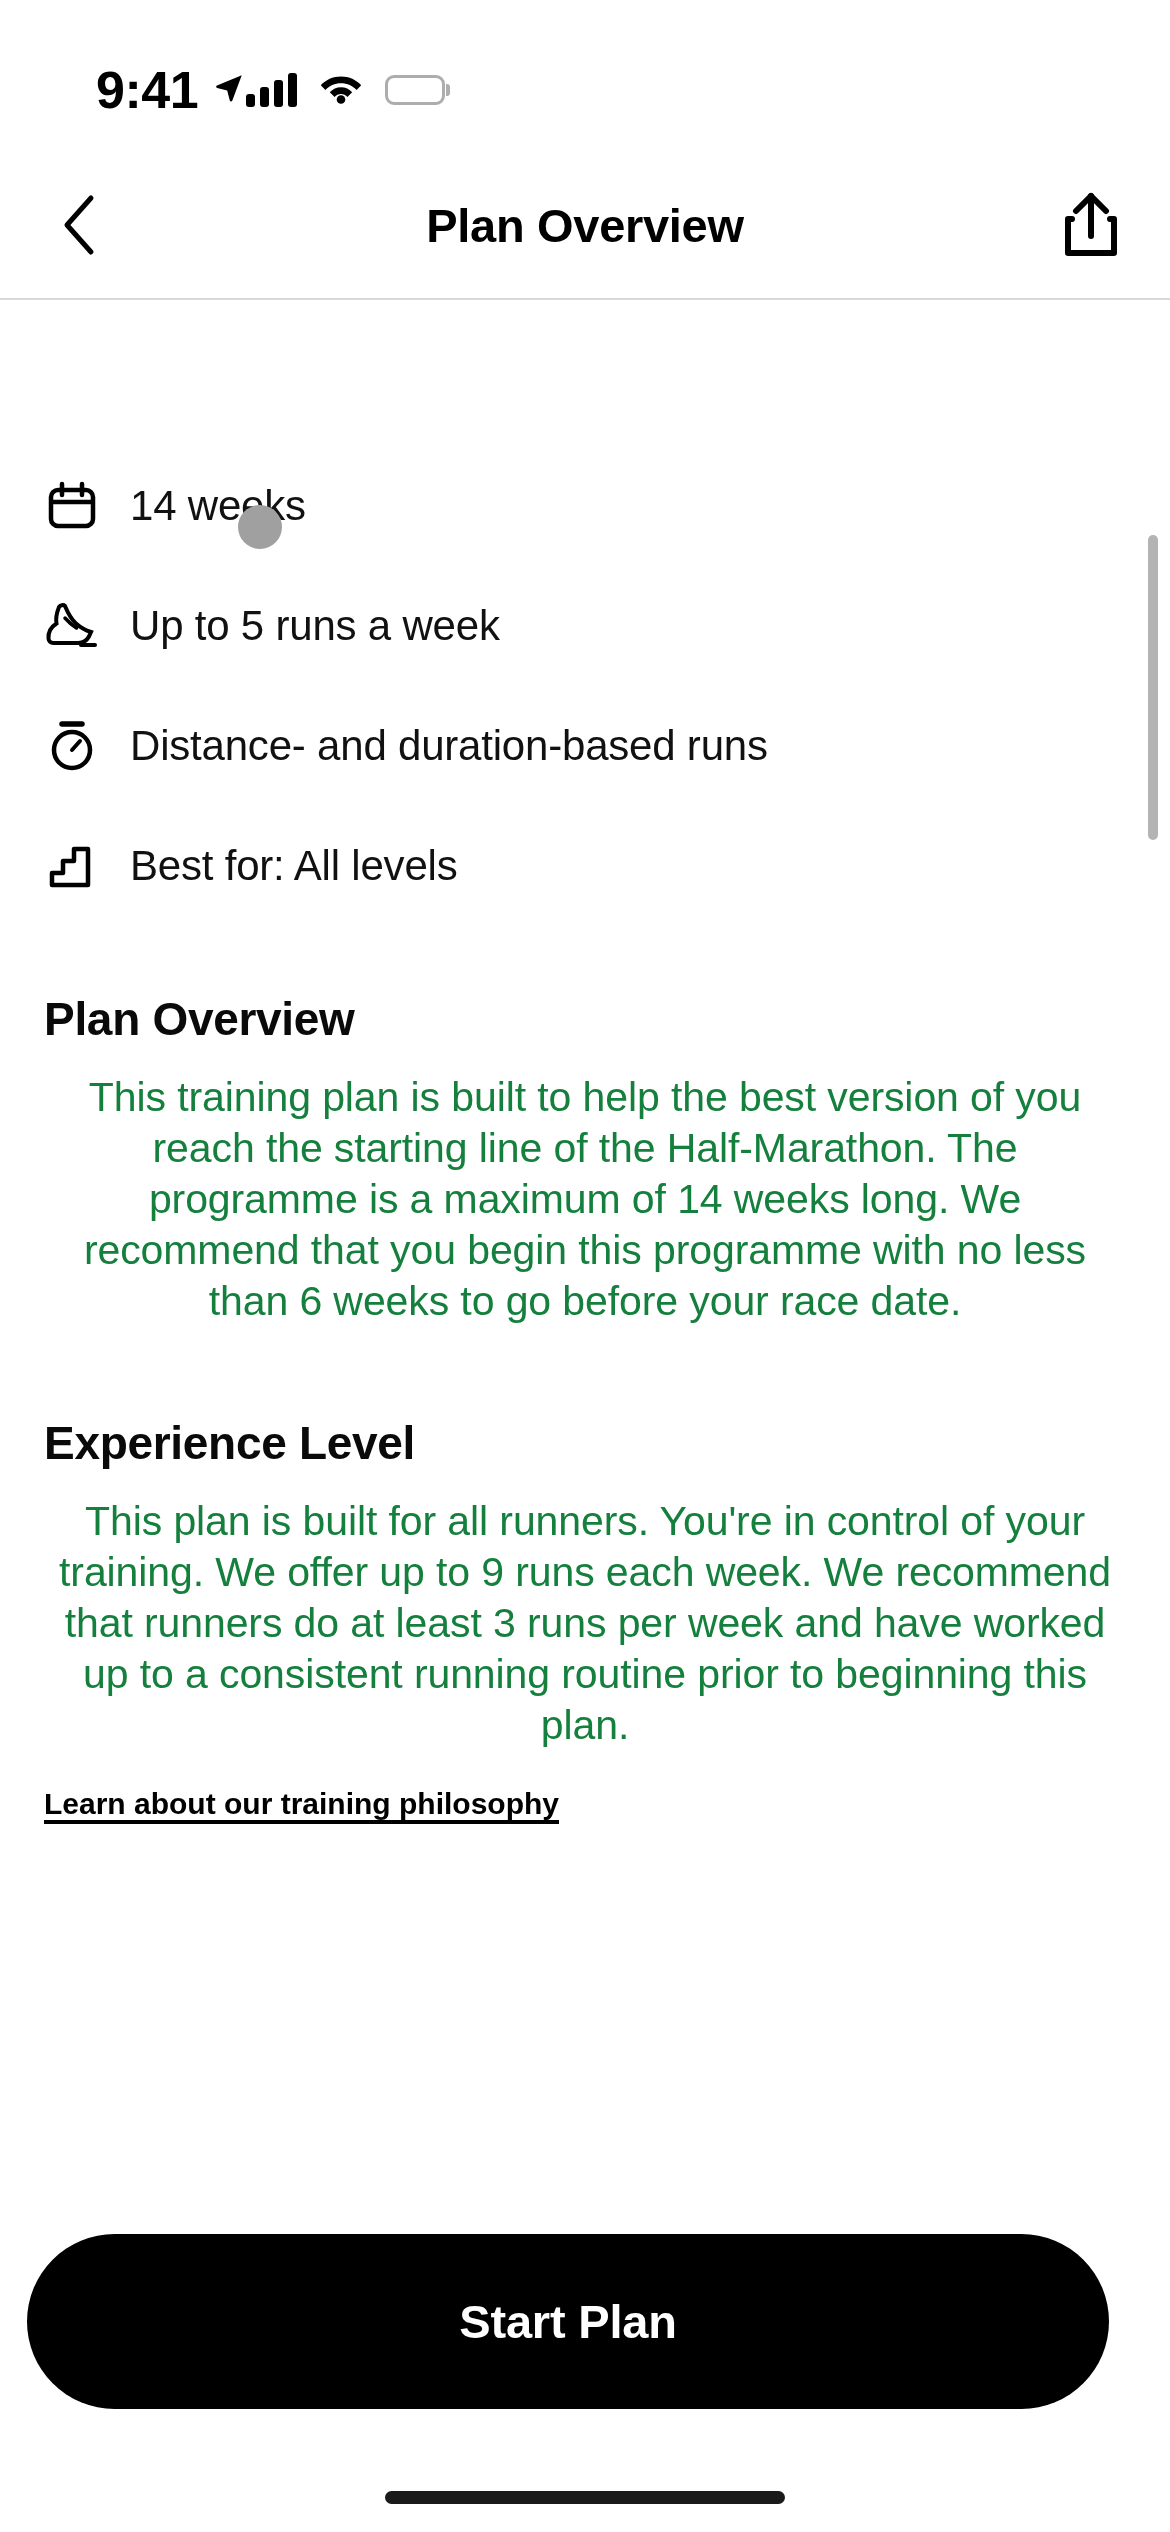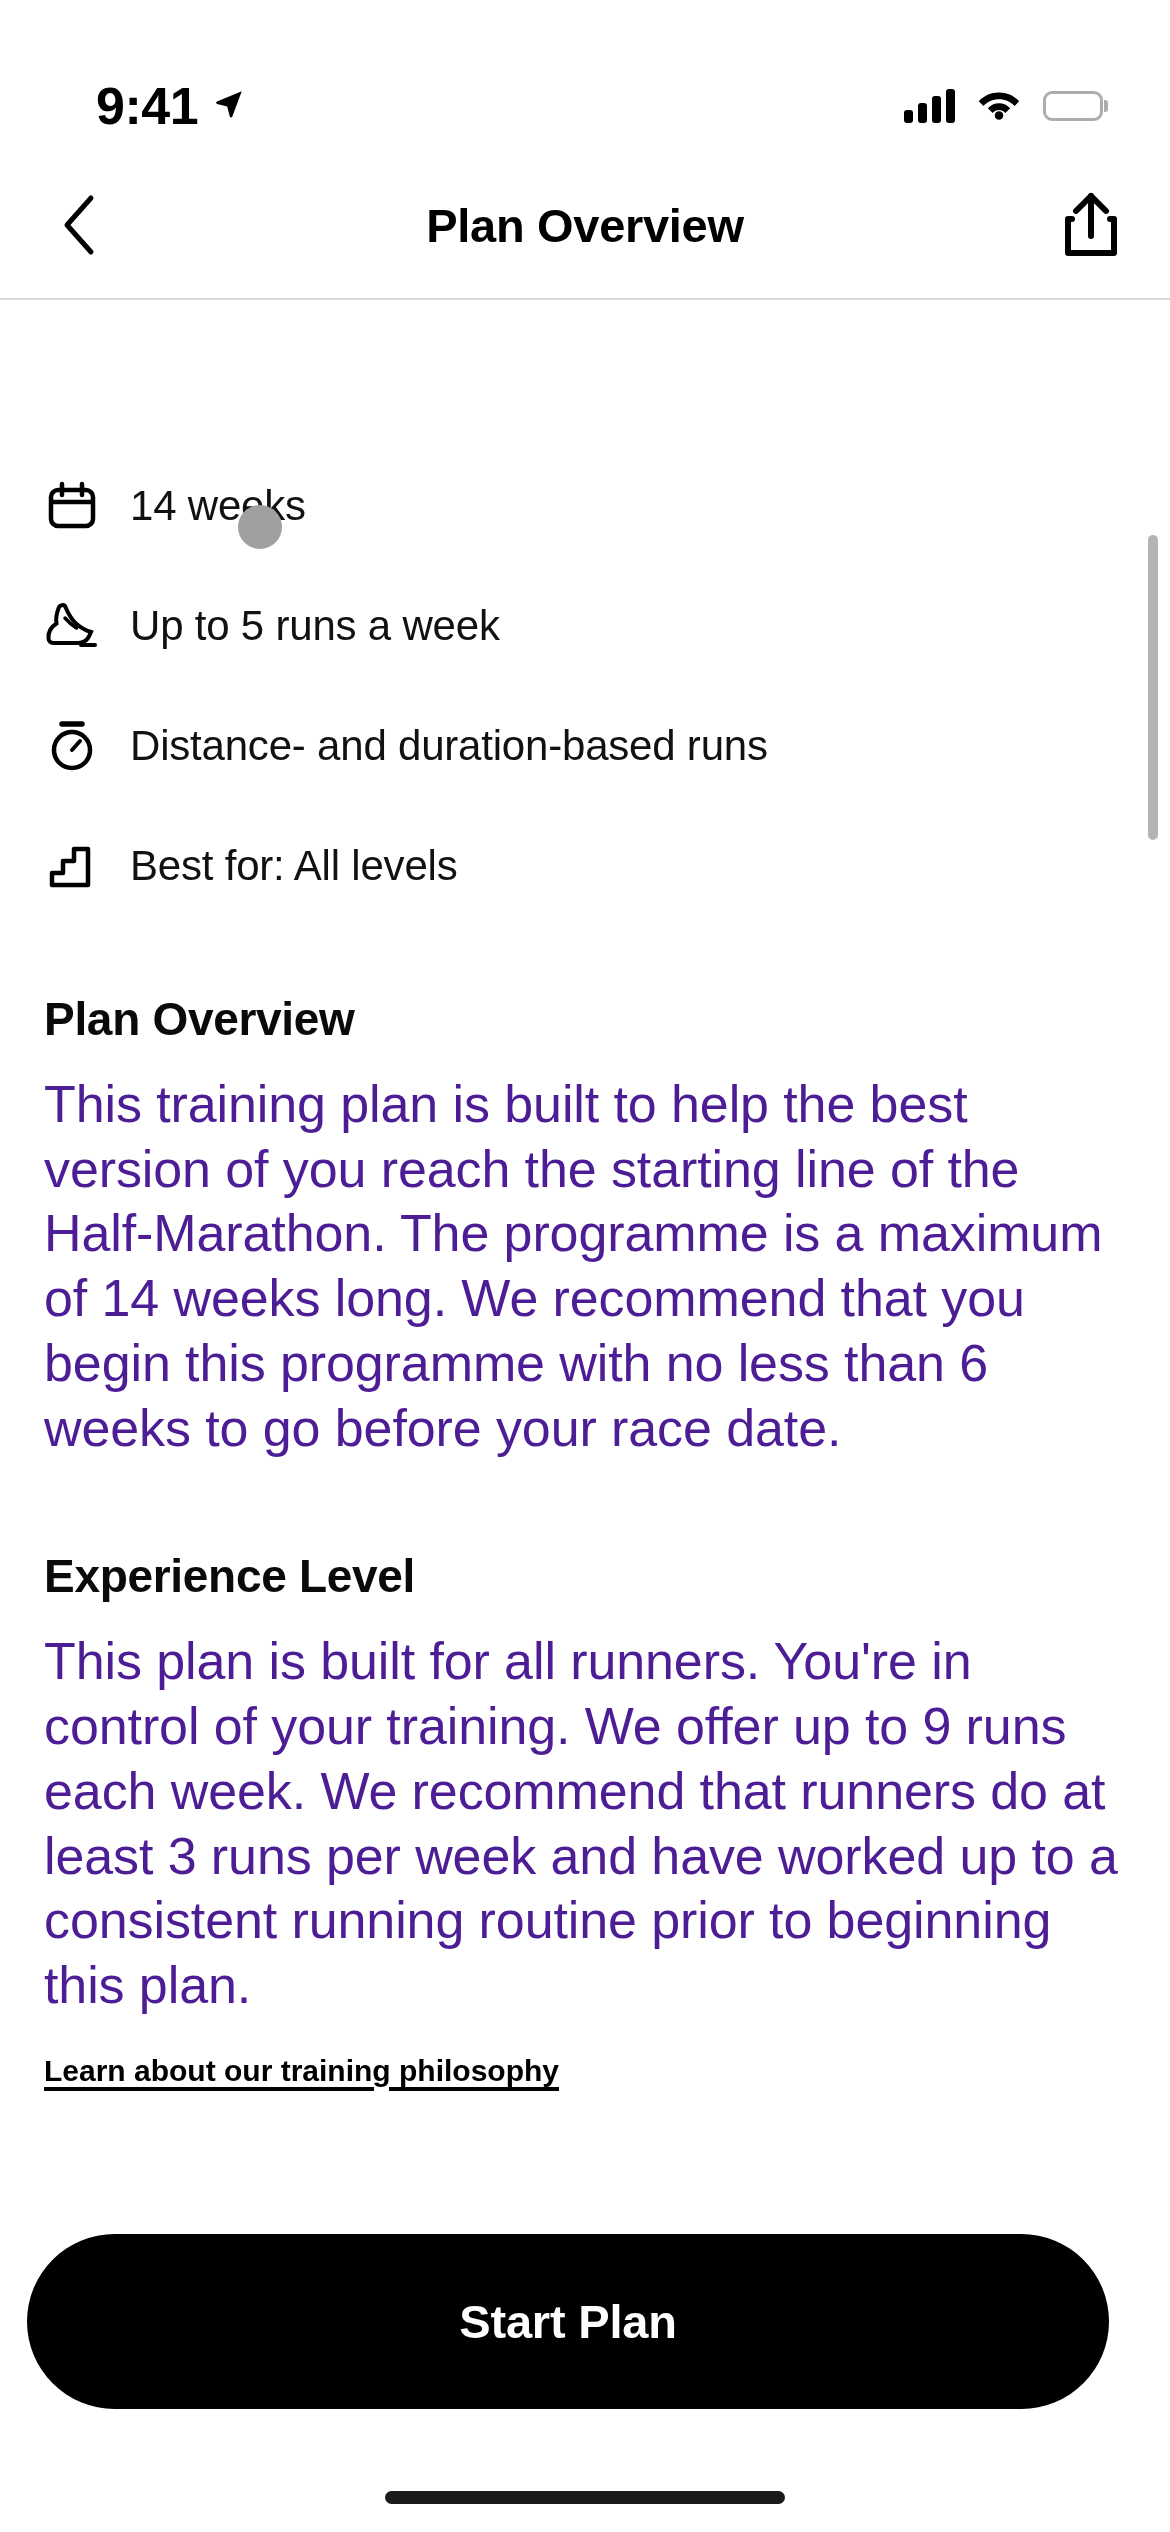--- a/index.html
+++ b/index.html
@@ -16,26 +16,25 @@
     position: relative;
     width: 1170px;
     height: 2532px;
     background: #ffffff;
     overflow: hidden;
   }
 
   
   .status-bar {
     position: absolute;
-    top: 16px; left: 0;
+    top: 0; left: 0;
     width: 1170px;
     height: 152px;
     display: flex;
     align-items: center;
-    justify-content: space-between;
     padding: 28px 67px 0 96px;
   }
   .status-left {
     display: flex;
     align-items: center;
     gap: 14px;
   }
   .status-time {
     font-size: 52px;
     font-weight: 700;
@@ -171,24 +170,25 @@
     margin-top: 66px;
   }
   .section-heading {
     font-size: 46px;
     font-weight: 700;
     color: #0a0a0a;
     letter-spacing: -0.3px;
     margin-bottom: 26px;
   }
   .section-body {
-    font-size: 52px;
+    font-size: 41px;
     line-height: 1.245;
-    color: #4c1d95;
+    color: #15803d;
     letter-spacing: -0.1px;
+    text-align: center;
   }
   .section + .section {
     margin-top: 89px;
   }
 
   .philosophy-link {
     display: inline-block;
     margin-top: 36px;
     font-size: 30px;
     font-weight: 700;

